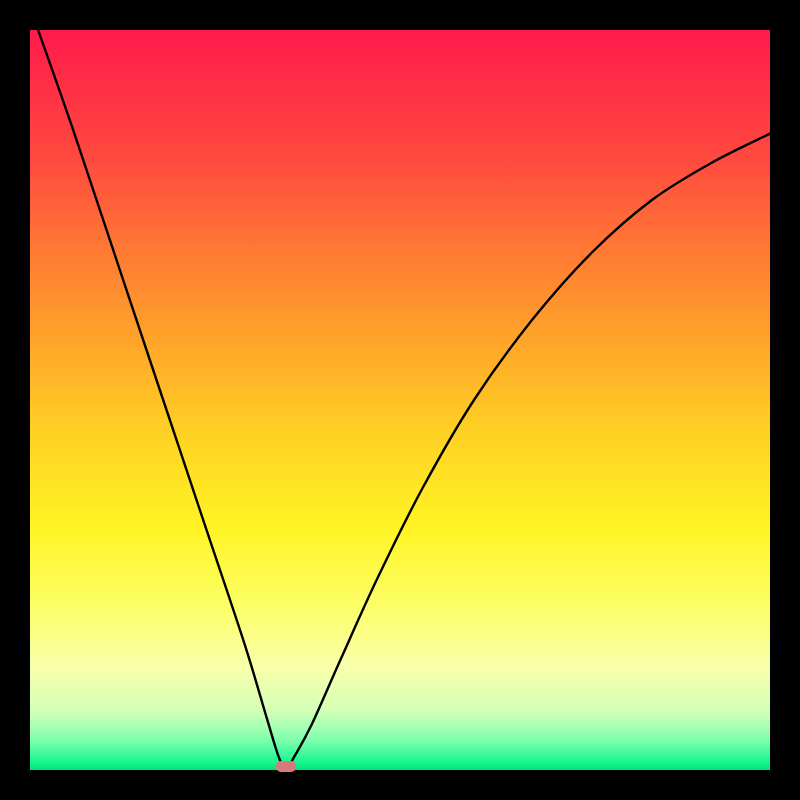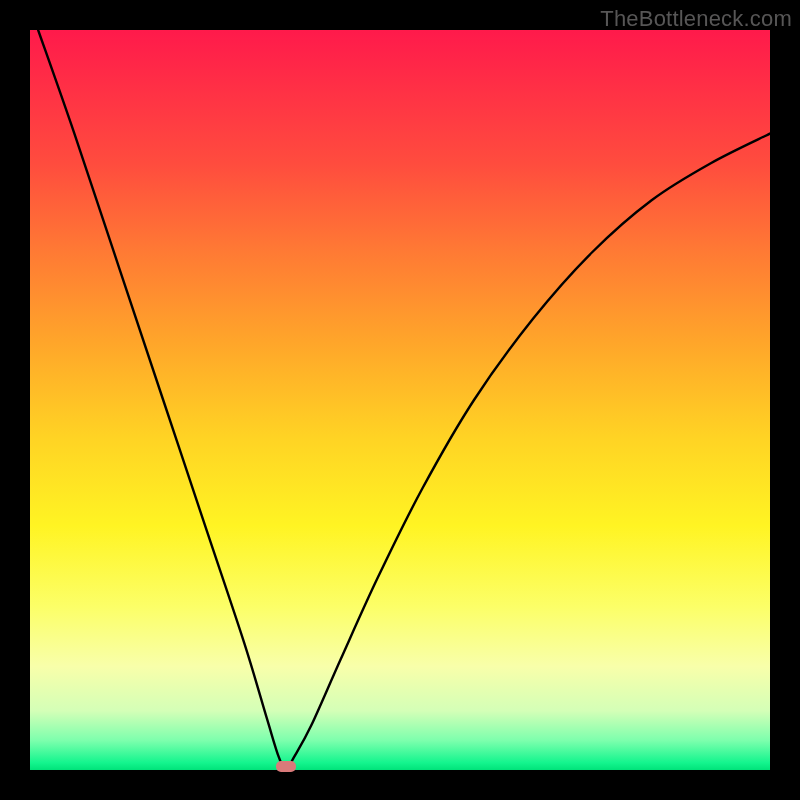--- a/index.html
+++ b/index.html
@@ -57,21 +57,20 @@
     height: 11px;
     background: #d97a7a;
     border-radius: 5px;
     z-index: 3;
   }
 </style>
 </head>
 <body>
 <div class="frame">
 
-  <div class="watermark">TheBottleneck.com</div>
 
   <div class="plot-area"></div>
 
   <svg class="curve" viewBox="0 0 740 740" preserveAspectRatio="none">
     <path id="curve-path" fill="none" stroke="#000" stroke-width="2.4" stroke-linejoin="round" stroke-linecap="round" d="M 8.139999999999999 0 C 14.183333333333332 17.26666666666667, 30.956666666666663 64.13333333333335, 44.4 103.60000000000001 C 57.843333333333334 143.06666666666666, 74 192.39999999999995, 88.8 236.79999999999995 C 103.6 281.19999999999993, 118.39999999999999 325.6, 133.2 370 C 148 414.4, 164.03333333333333 462.49999999999994, 177.6 503.19999999999993 C 191.16666666666666 543.8999999999999, 204.73333333333332 583.3666666666666, 214.6 614.1999999999999 C 224.46666666666667 645.0333333333333, 231.12666666666667 669.4533333333333, 236.8 688.1999999999999 C 242.47333333333336 706.9466666666666, 245.43333333333337 718.0466666666666, 248.64000000000001 726.68 C 251.84666666666666 735.3133333333333, 253.5733333333333 739.7533333333333, 256.03999999999996 740 C 258.5066666666666 740.2466666666667, 259.24666666666667 735.56, 263.44 728.16 C 267.6333333333333 720.76, 273.3066666666667 712.1266666666666, 281.2 695.5999999999999 C 289.0933333333333 679.0733333333333, 299.70000000000005 653.6666666666666, 310.8 629 C 321.9 604.3333333333334, 334.2333333333333 575.9666666666667, 347.79999999999995 547.6 C 361.3666666666666 519.2333333333333, 376.1666666666667 488.40000000000003, 392.20000000000005 458.8 C 408.2333333333334 429.2, 425.5 398.3666666666667, 444 370 C 462.5 341.6333333333333, 483.4666666666667 313.2666666666667, 503.20000000000005 288.6 C 522.9333333333334 263.93333333333334, 542.6666666666666 241.73333333333338, 562.4 222.00000000000003 C 582.1333333333333 202.26666666666668, 601.8666666666667 185, 621.6 170.2 C 641.3333333333334 155.39999999999998, 661.0666666666667 144.30000000000004, 680.8000000000001 133.20000000000005 C 700.5333333333334 122.10000000000005, 730.1333333333333 108.53333333333335, 740 103.60000000000001"></path>
   </svg>
 
   <div class="marker" id="min-marker" style="left: 276.04px; top: 761px; width: 20px; height: 11px; background: rgb(217, 122, 122);"></div>
 
 </div>

